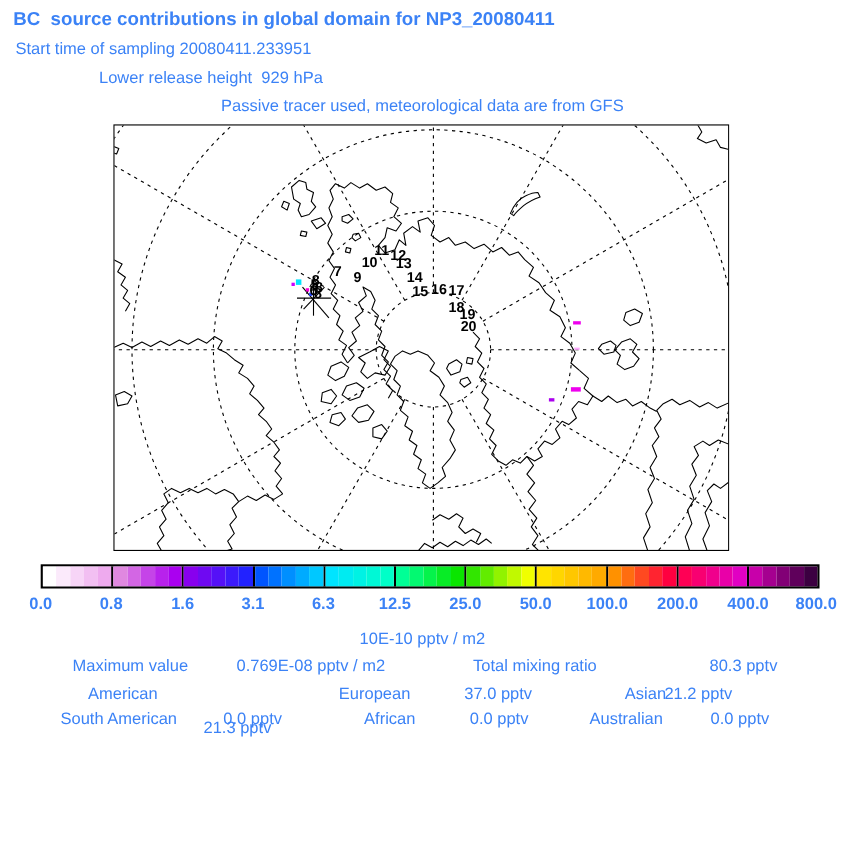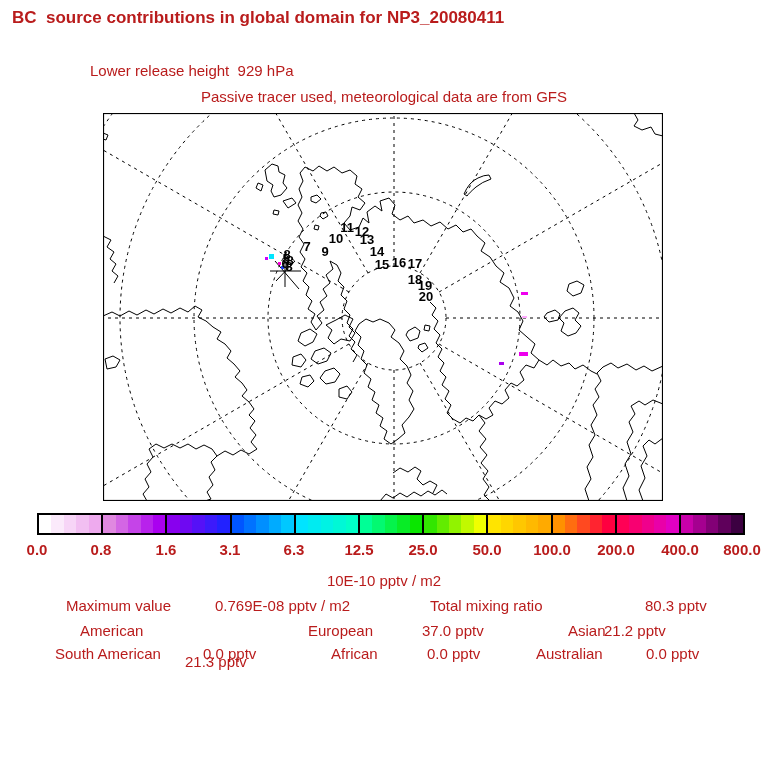--- a/index.html
+++ b/index.html
@@ -1,37 +1,38 @@
 <!DOCTYPE html>
 <html><head>
 <meta charset="utf-8">
 <style>
   html,body{margin:0;padding:0;background:#fff;}
   #canvas{position:relative;width:768px;height:768px;background:#ffffff;overflow:hidden;
-          font-family:"Liberation Sans",sans-serif;color:#b91c1c;}
+          font-family:"Liberation Sans",sans-serif;color:#3b82f6;}
   .abs{position:absolute;white-space:pre;}
   .title{font-size:17px;font-weight:700;}
   .hline{font-size:15px;font-weight:400;}
   .centerline{left:0;width:768px;text-align:center;}
   #map{position:absolute;left:103px;top:113px;width:560px;height:388px;}
   
   #colorbar{position:absolute;left:37px;top:513px;width:708px;height:22px;
             box-sizing:border-box;border:2px solid #000;display:flex;}
   .cb-seg{flex:1 1 0;display:flex;border-right:2px solid #000;}
   .cb-seg:last-child{border-right:none;}
   .cb-cell{flex:1 1 0;}
   .tick{position:absolute;top:541px;transform:translateX(-50%);font-size:15px;font-weight:700;white-space:pre;}
   .stat{font-size:15px;font-weight:400;}
 </style>
 </head>
 <body>
 
 <div id="canvas">
 
   <div class="abs title" style="left:12px;top:8px;">BC  source contributions in global domain for NP3_20080411</div>
+  <div class="abs hline" style="left:14px;top:36px;">Start time of sampling 20080411.233951</div>
   <div class="abs hline" style="left:90px;top:62px;">Lower release height  929 hPa</div>
   <div class="abs hline centerline" style="top:88px;">Passive tracer used, meteorological data are from GFS</div>
 
   <svg id="map" viewBox="0 0 560 388">
     <defs>
       <clipPath id="mapclip">
           <rect x="1" y="1" width="558" height="386"></rect>
         </clipPath>
     </defs>
 

